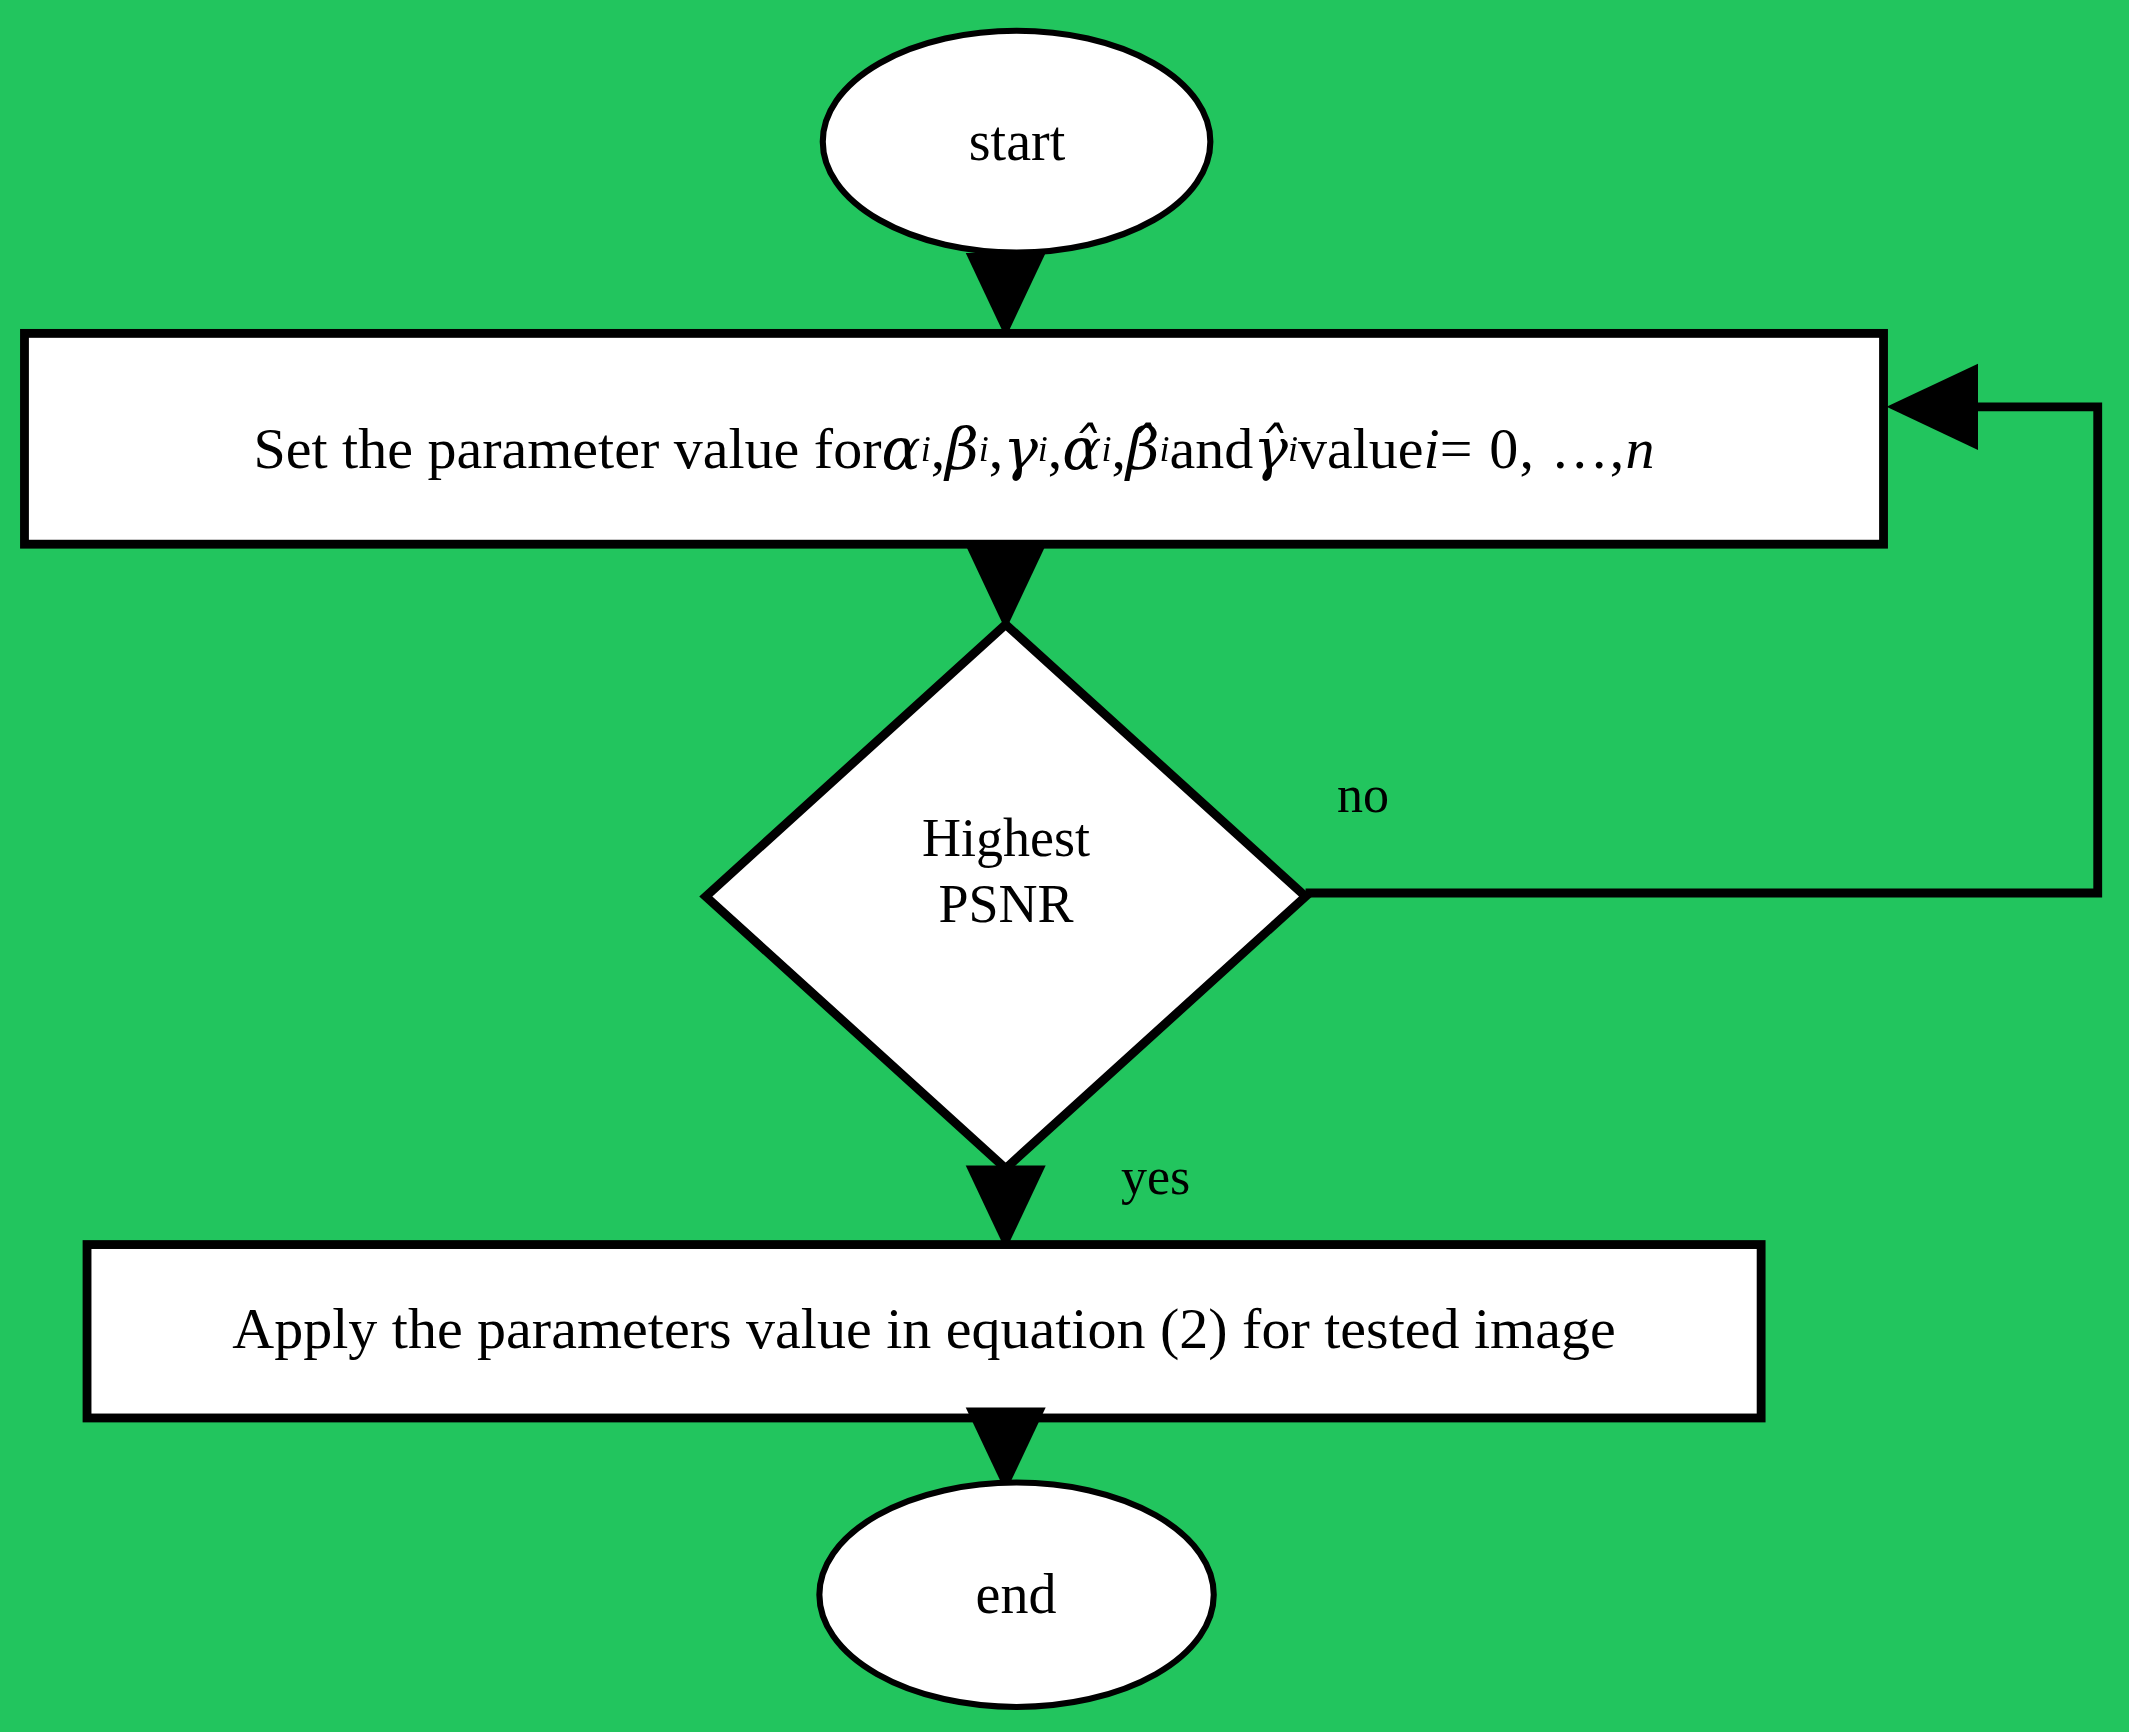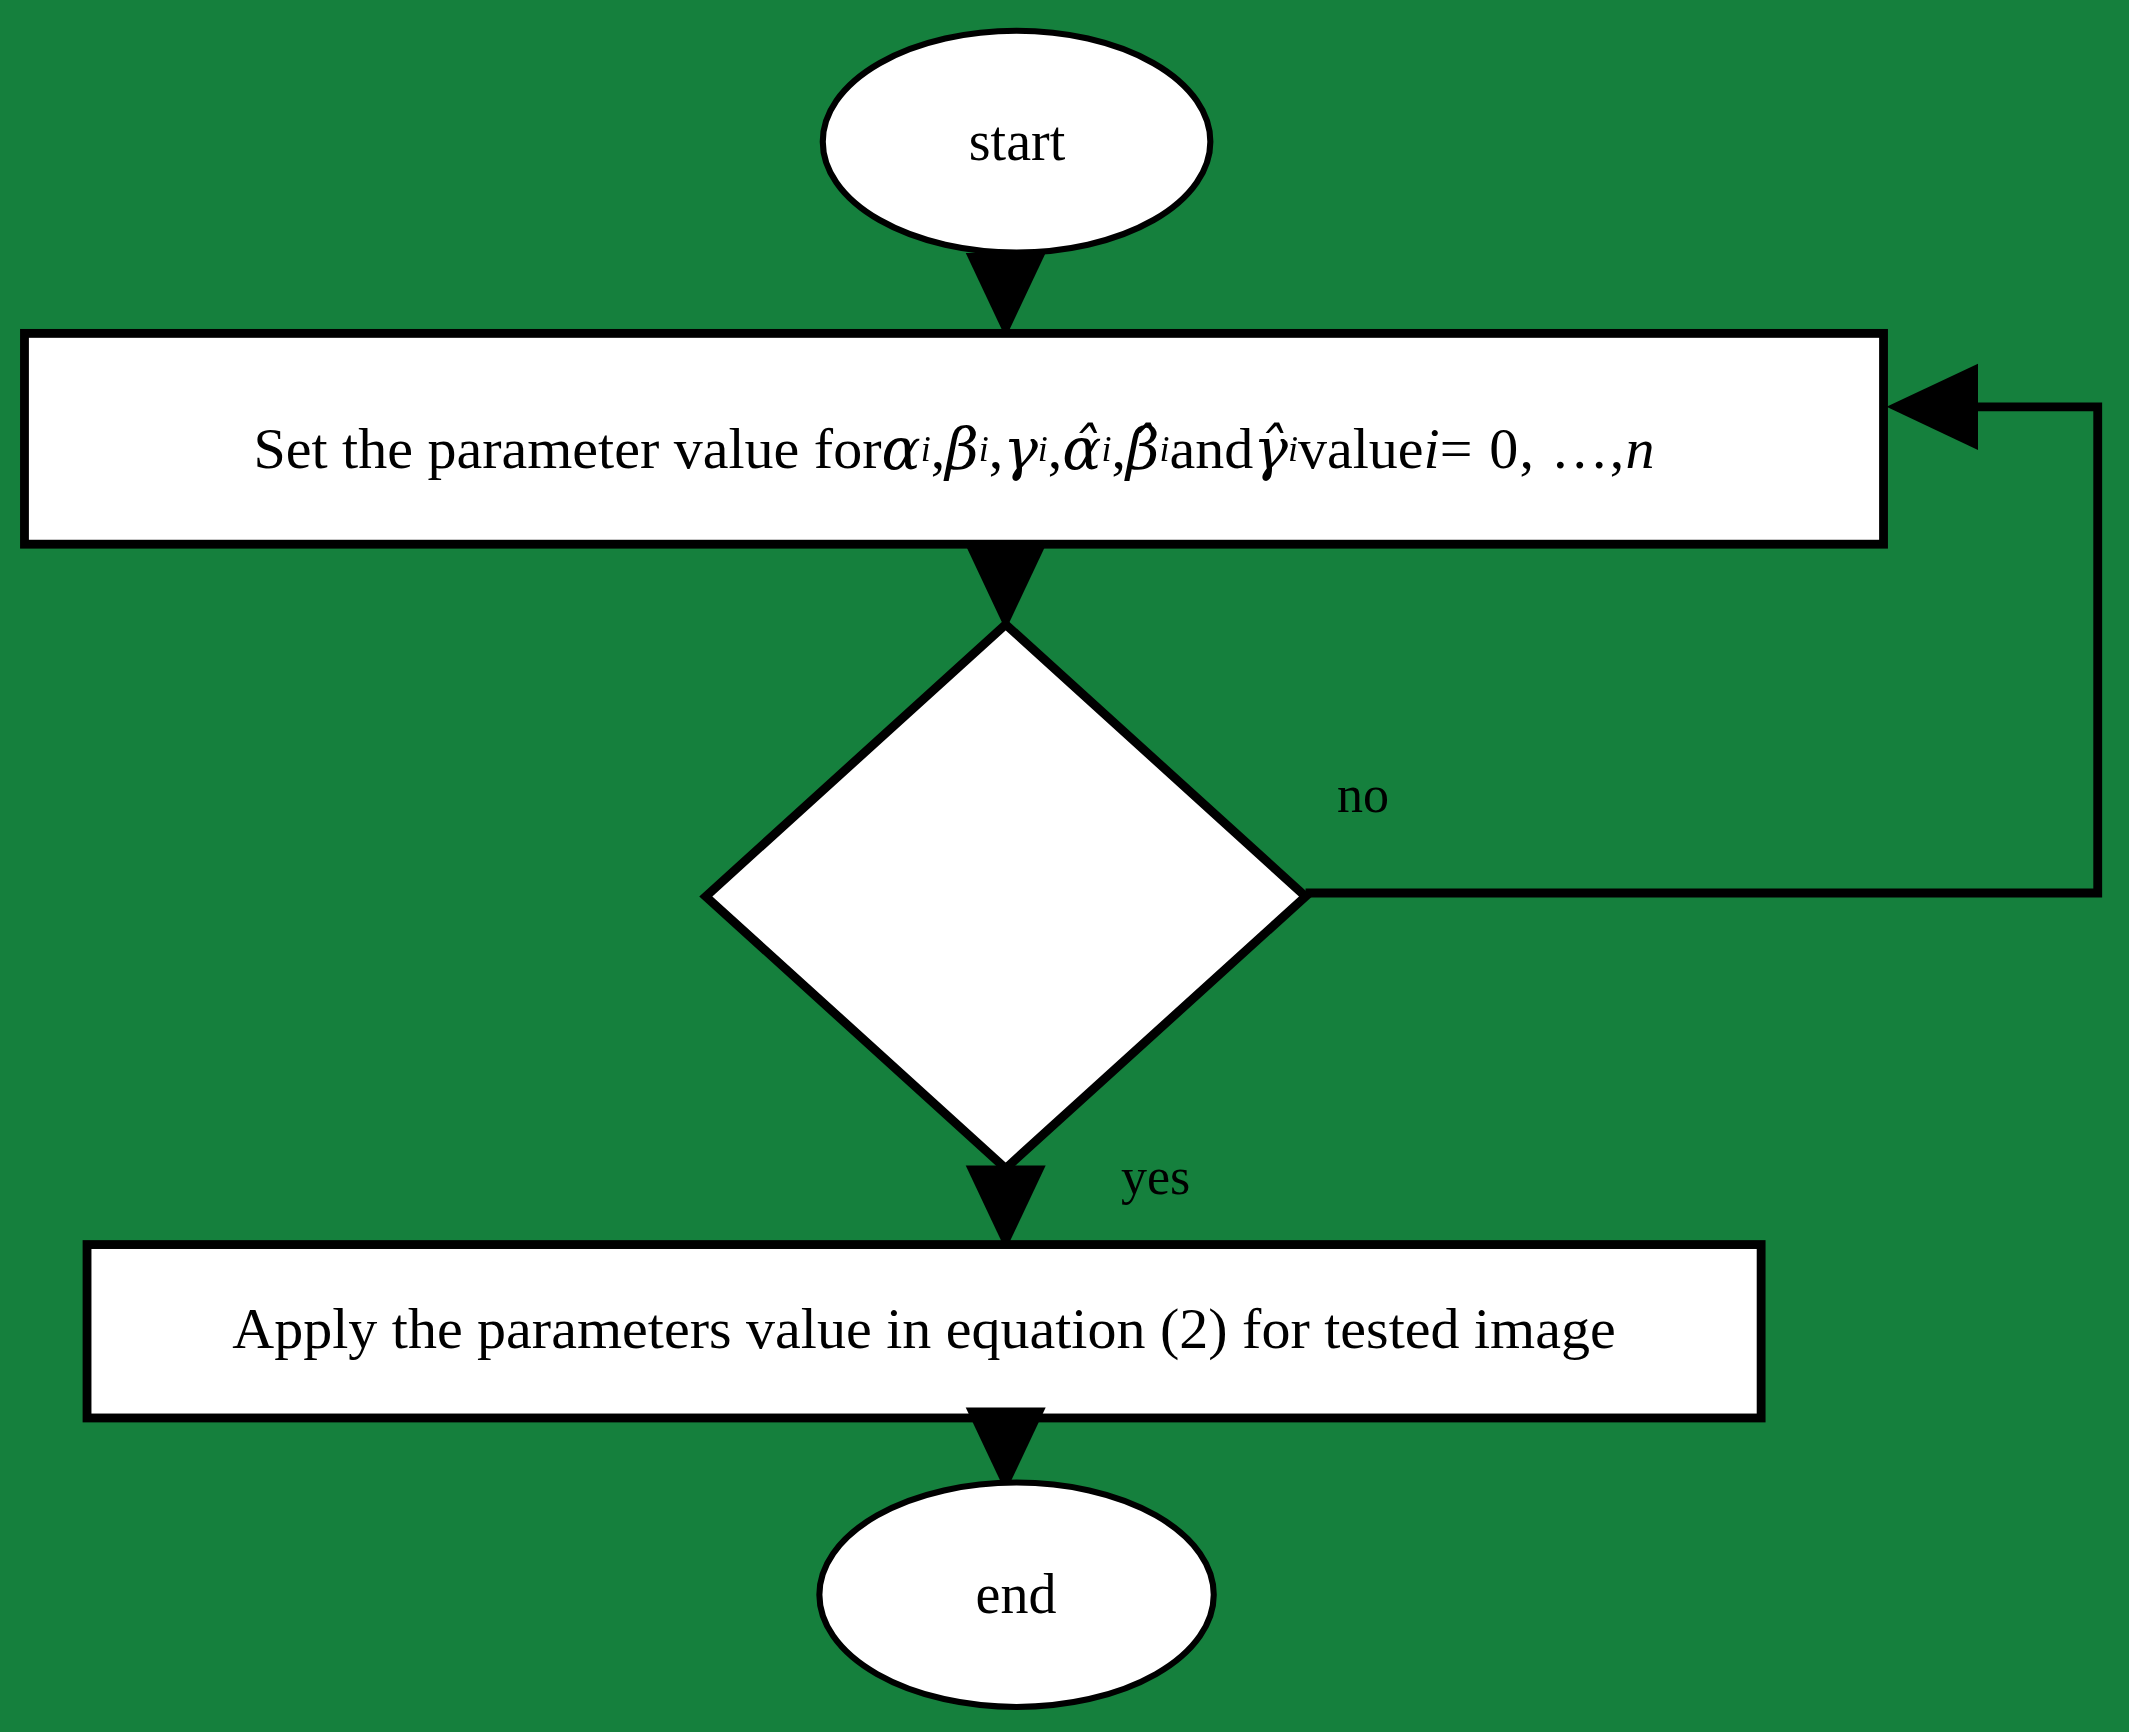--- a/index.html
+++ b/index.html
@@ -9,21 +9,21 @@
     background: #ffffff;
   }
   body {
     font-family: "Liberation Serif", "DejaVu Serif", serif;
     color: #000000;
   }
   #canvas {
     position: relative;
     width: 2129px;
     height: 1733px;
-    background: #15803d;
+    background: #22c55e;
     overflow: hidden;
   }
   #flow-svg {
     position: absolute;
     left: 0;
     top: 0;
     width: 2129px;
     height: 1733px;
     display: block;
   }
@@ -132,20 +132,24 @@
       <span class="sub">i</span>
       <span> and </span>
       <span class="greek hatwrap"><span>γ</span><span>̂</span></span>
       <span class="sub">i</span>
       <span> value </span>
       <span class="mathvar">i</span>
       <span class="opspace"> = 0, …, </span>
       <span class="mathvar">n</span>
   </div>
 
+  <div id="decision-label" class="node-label" style="left:802px; top:794px; width:408px; height:156px;">
+    <span>Highest</span>
+    <span>PSNR</span>
+  </div>
 
   <div class="edge-label" style="left:1337px; top:765px;">no</div>
 
   <div class="edge-label" style="left:1088px; top:1147px;margin-left:33px;">yes</div>
 
   <div id="applyparams-label" class="node-label" style="left:87px; top:1278px; width:1674px; height:102px;">Apply the parameters value in equation (2) for tested image</div>
 
   <div id="end-label" class="node-label" style="left:819px; top:1540px; width:394px; height:109px;">end</div>
 
 </div>

